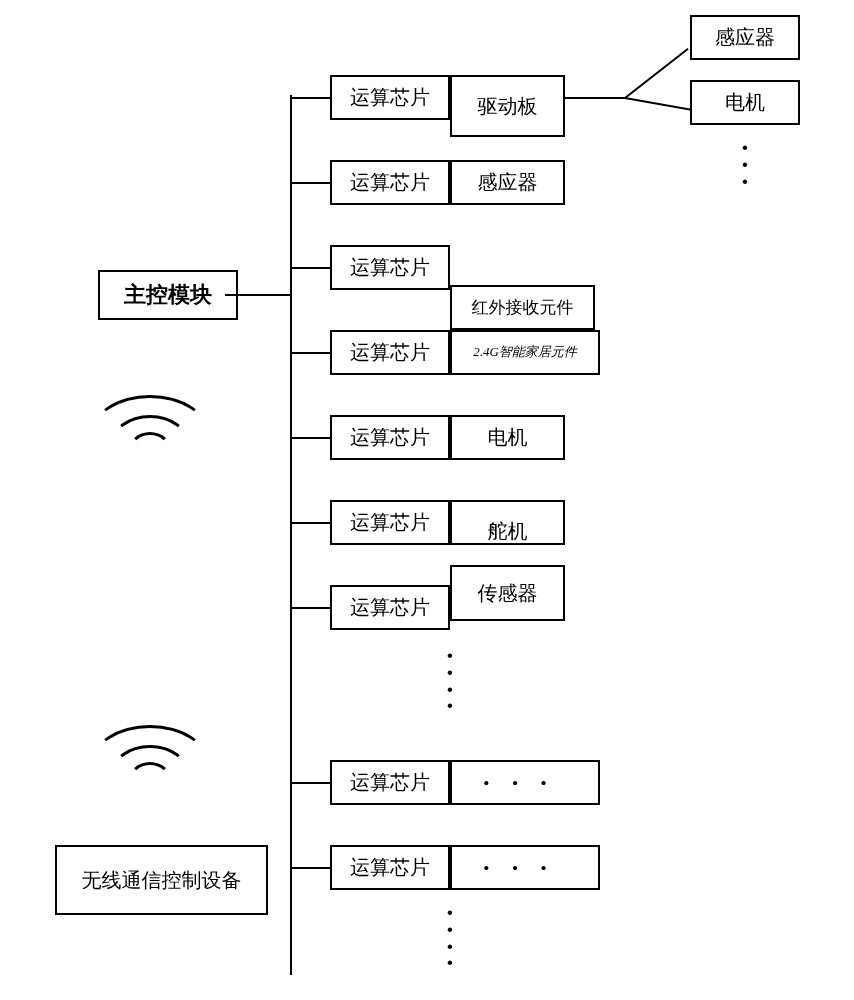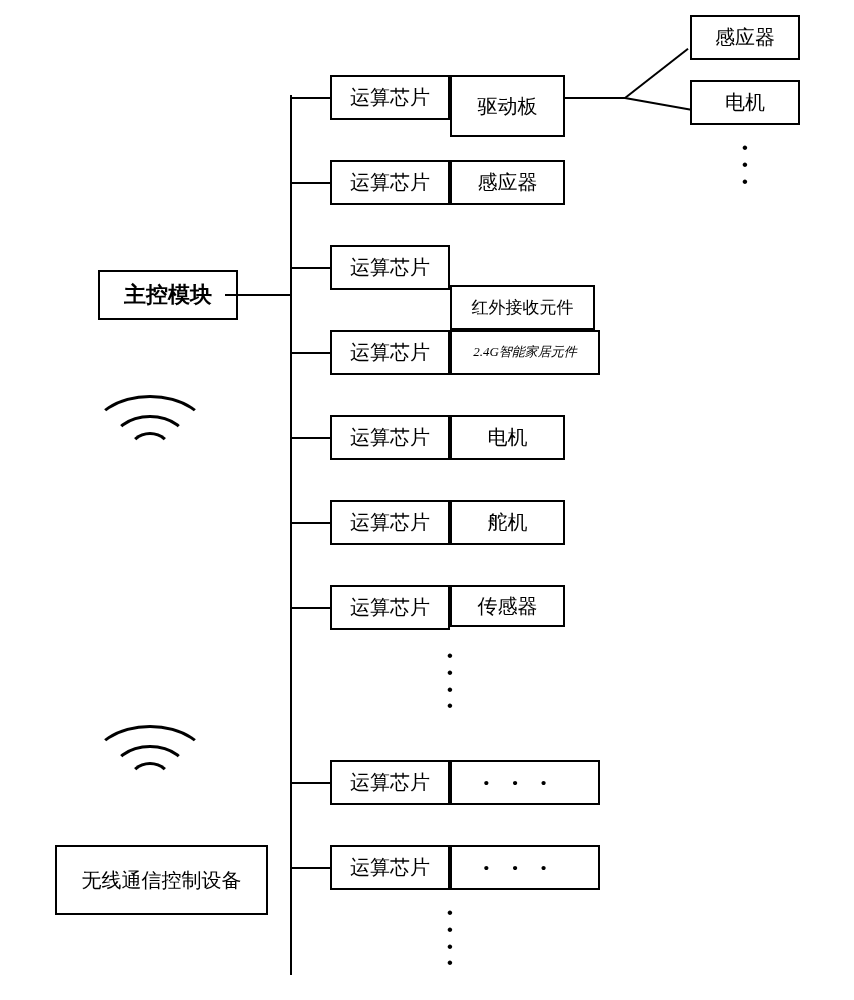--- a/index.html
+++ b/index.html
@@ -124,29 +124,29 @@
   <span>运算芯片</span>
 </div>
 <div class="box" style="left:450px; top:415px; width:115px; height:45px; font-size:20px;">
   <span>电机</span>
 </div>
 
 <div class="hline" style="left:290px; top:522px; width:40px;"></div>
 <div class="box" style="left:330px; top:500px; width:120px; height:45px; font-size:20px;">
   <span>运算芯片</span>
 </div>
-<div class="box" style="left:450px; top:500px; width:115px; height:45px; font-size:20px;">
+<div class="box" style="left:450px; top:500px; width:115px; height:45px; font-size:20px;align-items:flex-end;">
   <span>舵机</span>
 </div>
 
 <div class="hline" style="left:290px; top:607px; width:40px;"></div>
 <div class="box" style="left:330px; top:585px; width:120px; height:45px; font-size:20px;">
   <span>运算芯片</span>
 </div>
-<div class="box" style="left:450px; top:585px; width:115px; height:42px; font-size:20px;">
+<div class="box" style="left:450px; top:565px; width:115px; height:56px; font-size:20px;">
   <span>传感器</span>
 </div>
 
 <div class="dots-v" style="left:440px; top:648px;">·<br>·<br>·<br>·</div>
 
 <div class="hline" style="left:290px; top:782px; width:40px;"></div>
 <div class="box" style="left:330px; top:760px; width:120px; height:45px; font-size:20px;">
   <span>运算芯片</span>
 </div>
 <div class="box" style="left:450px; top:760px; width:150px; height:45px;">

